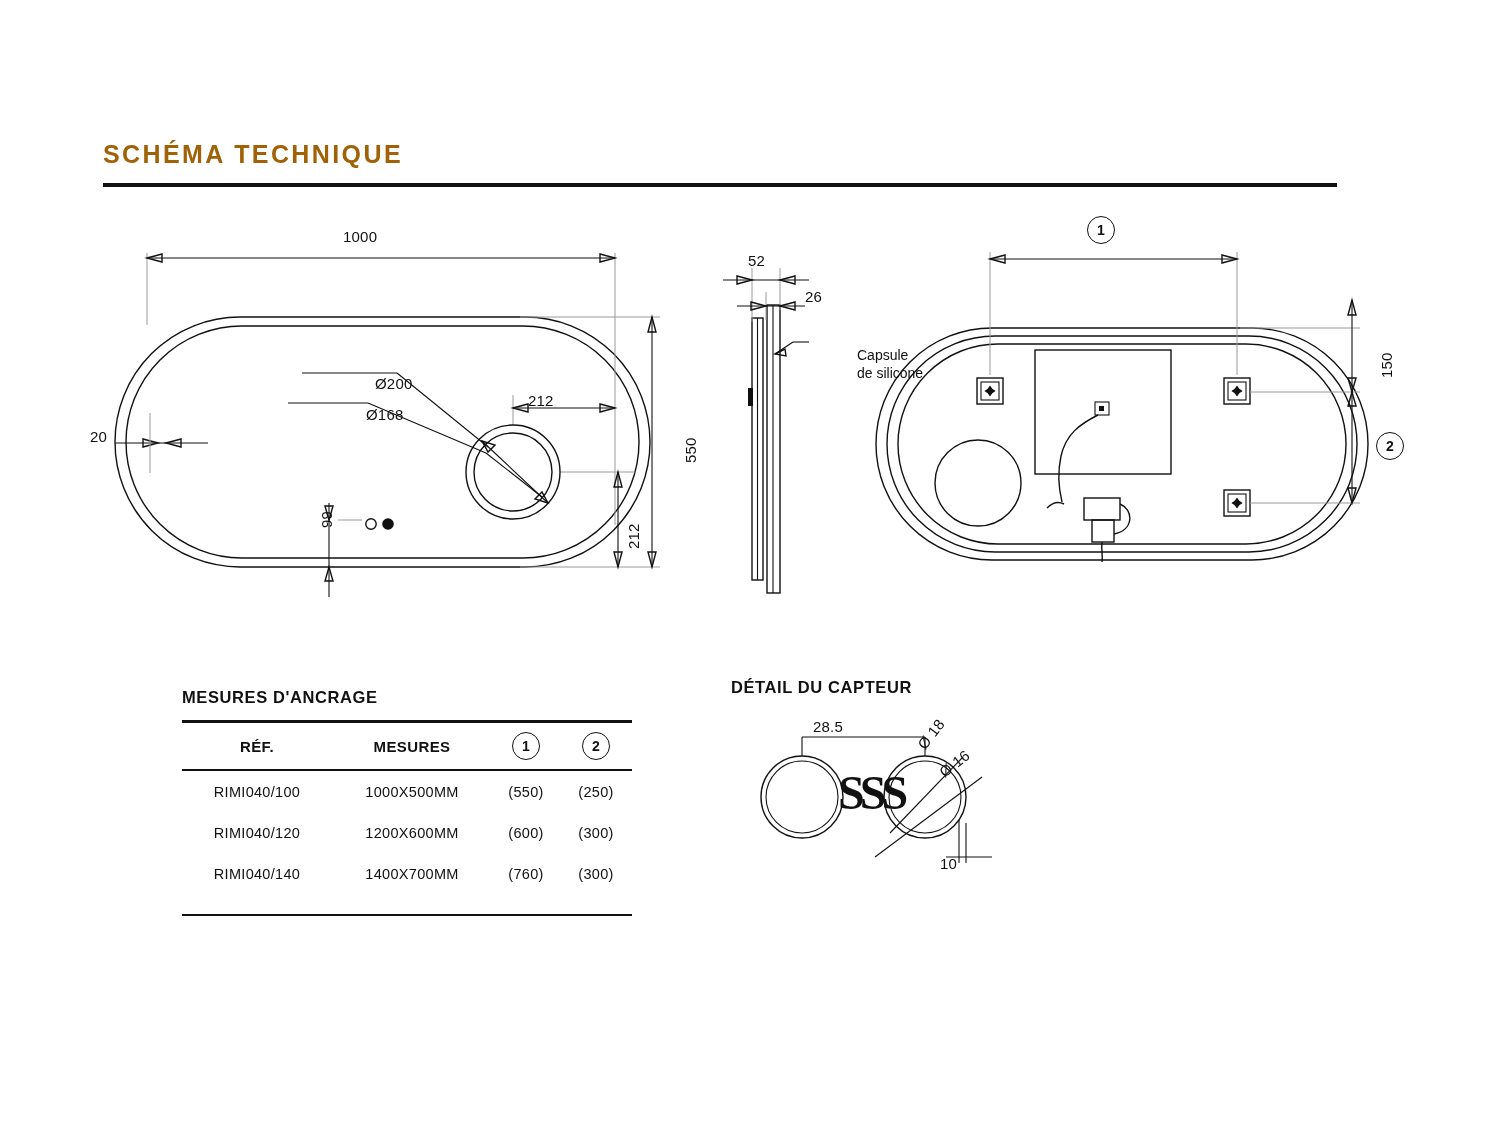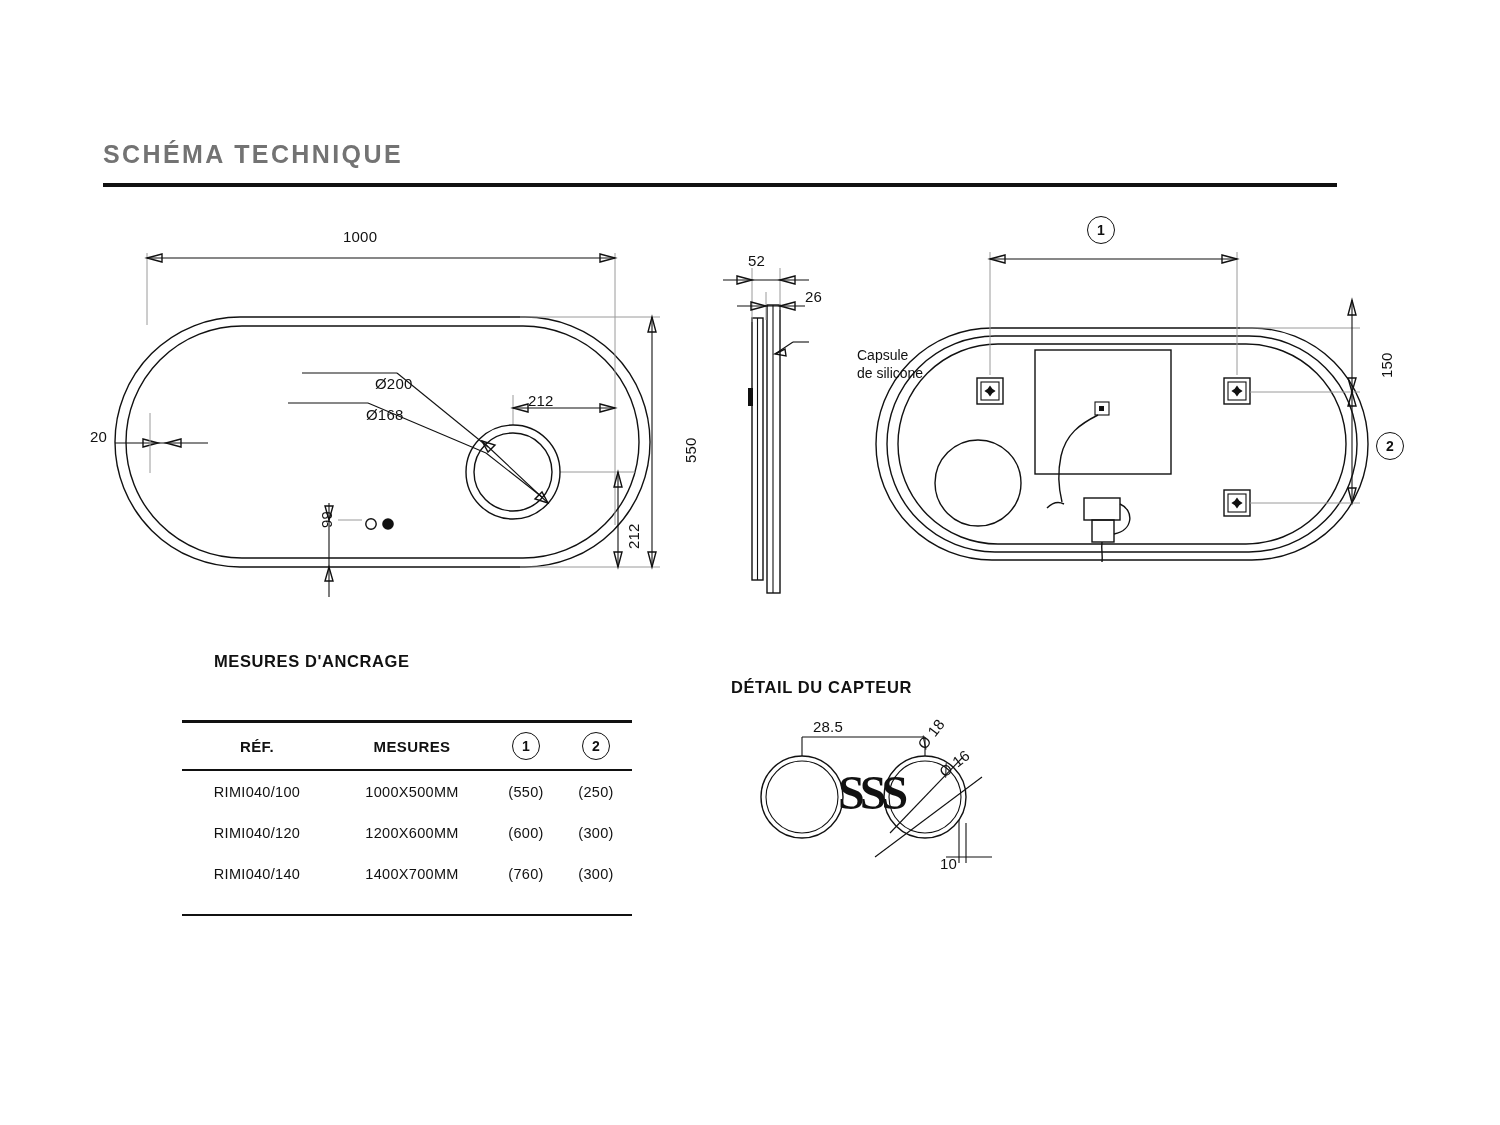--- a/index.html
+++ b/index.html
@@ -24,38 +24,38 @@
   }
   .abs { position: absolute; }
 
   
   #header-title {
     left: 103px;
     top: 140px;
     font-size: 25px;
     font-weight: 700;
     letter-spacing: 2.4px;
-    color: #737373;
+    color: #a16207;
   }
   #header-rule {
     left: 103px;
     top: 183px;
     width: 1234px;
     height: 4px;
     background: #111111;
   }
 
   
   .section-heading {
     font-size: 16.5px;
     font-weight: 700;
     letter-spacing: 0.6px;
     color: #111111;
   }
-  #anchor-heading { left: 182px; top: 652px; margin-left: 32px; }
+  #anchor-heading { left: 182px; top: 688px; }
   #sensor-heading { left: 731px; top: 678px; }
 
   
   #anchor-table {
     position: absolute;
     left: 182px;
     top: 720px;
     width: 450px;
     border-collapse: collapse;
     font-size: 14.5px;

